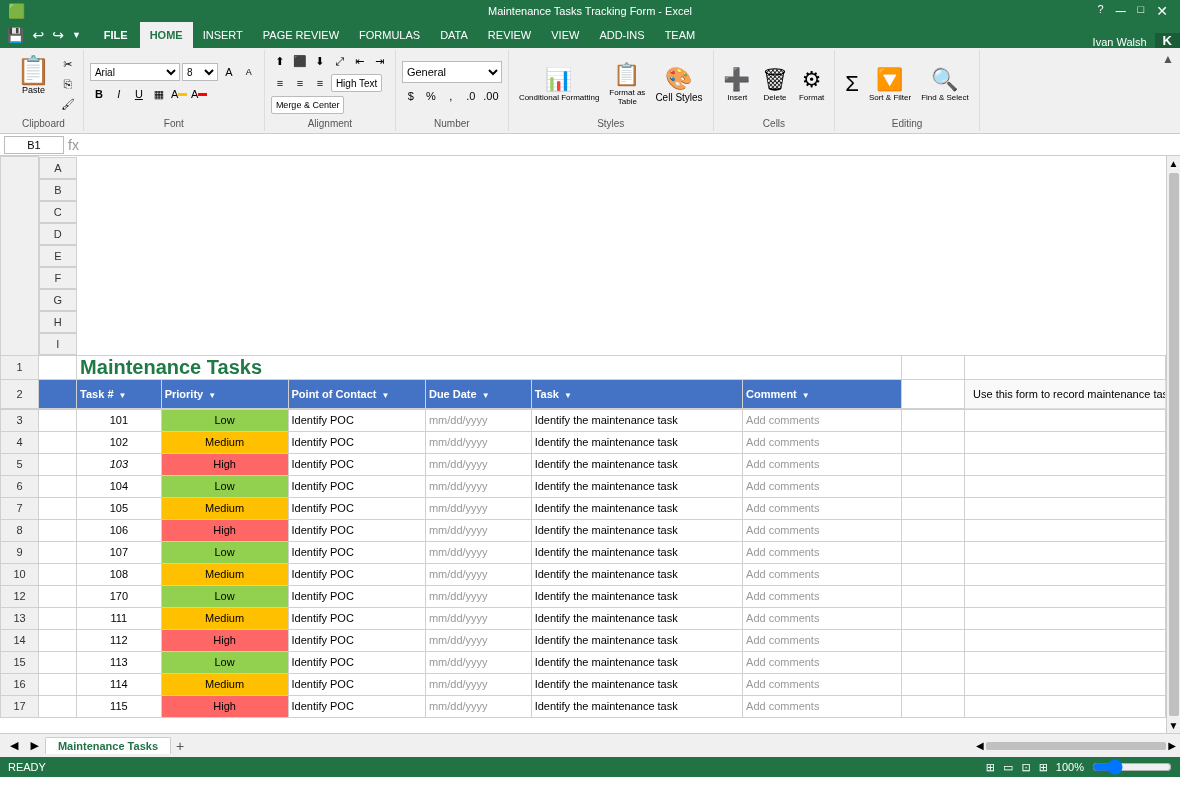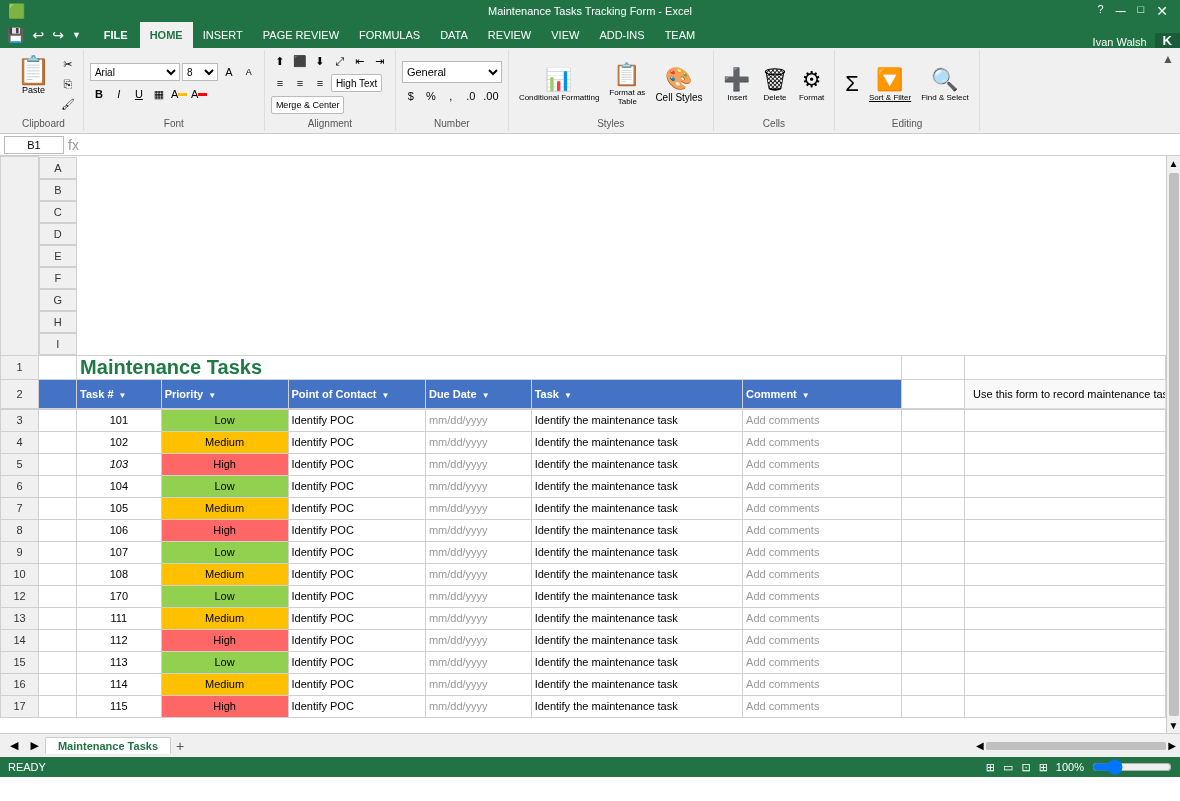--- a/index.html
+++ b/index.html
@@ -466,21 +466,21 @@
   </div>
 
   <div class="ribbon-group" style="min-width:80px;">
     <div class="ribbon-group-content">
       <div class="large-icon-btn">
         <div class="icon">Σ</div>
         <div style="font-size:8px;"></div>
       </div>
       <div class="large-icon-btn">
         <div class="icon">🔽</div>
-        <div style="font-size:8px;text-align:center;text-decoration:underline;">Sort &amp; Filter</div>
+        <div style="font-size:8px;text-align:center;">Sort &amp; Filter</div>
       </div>
       <div class="large-icon-btn">
         <div class="icon">🔍</div>
         <div style="font-size:8px;text-align:center;">Find &amp; Select</div>
       </div>
     </div>
     <div class="ribbon-group-label">Editing</div>
   </div>
 
   <div style="margin-left:auto;display:flex;align-items:flex-start;padding:2px;">

